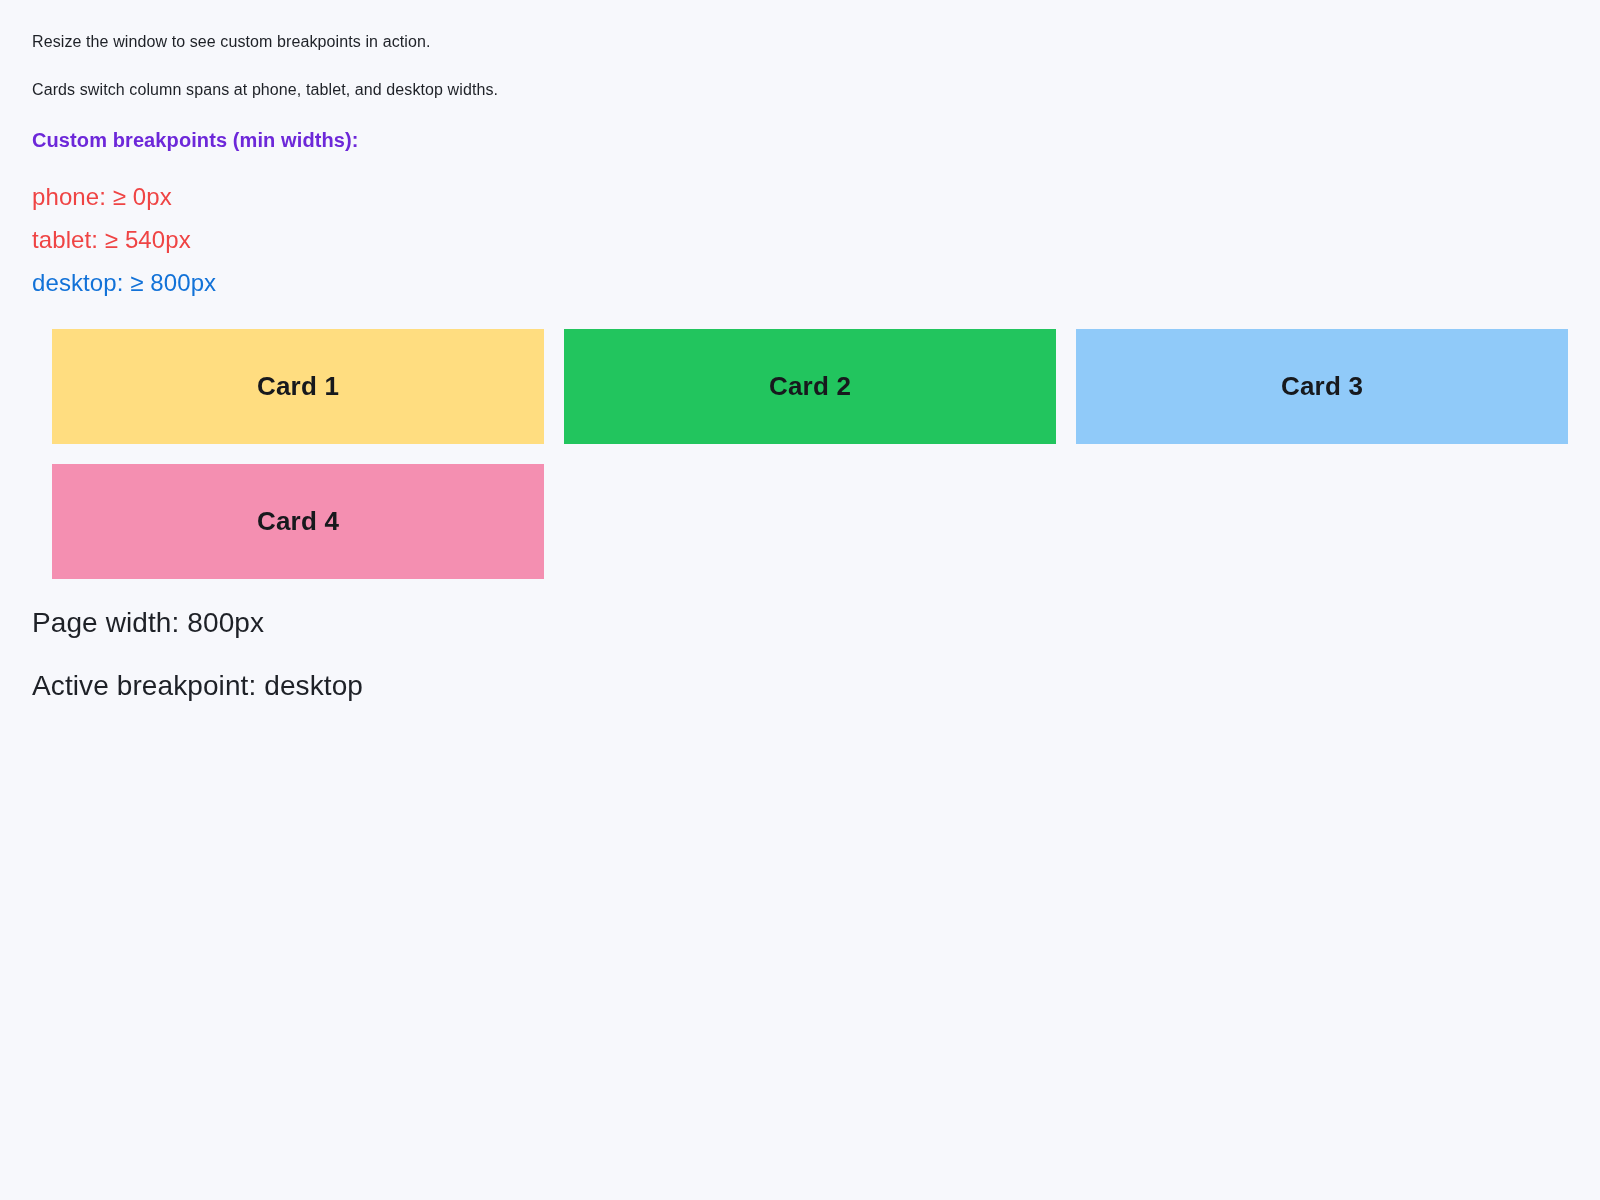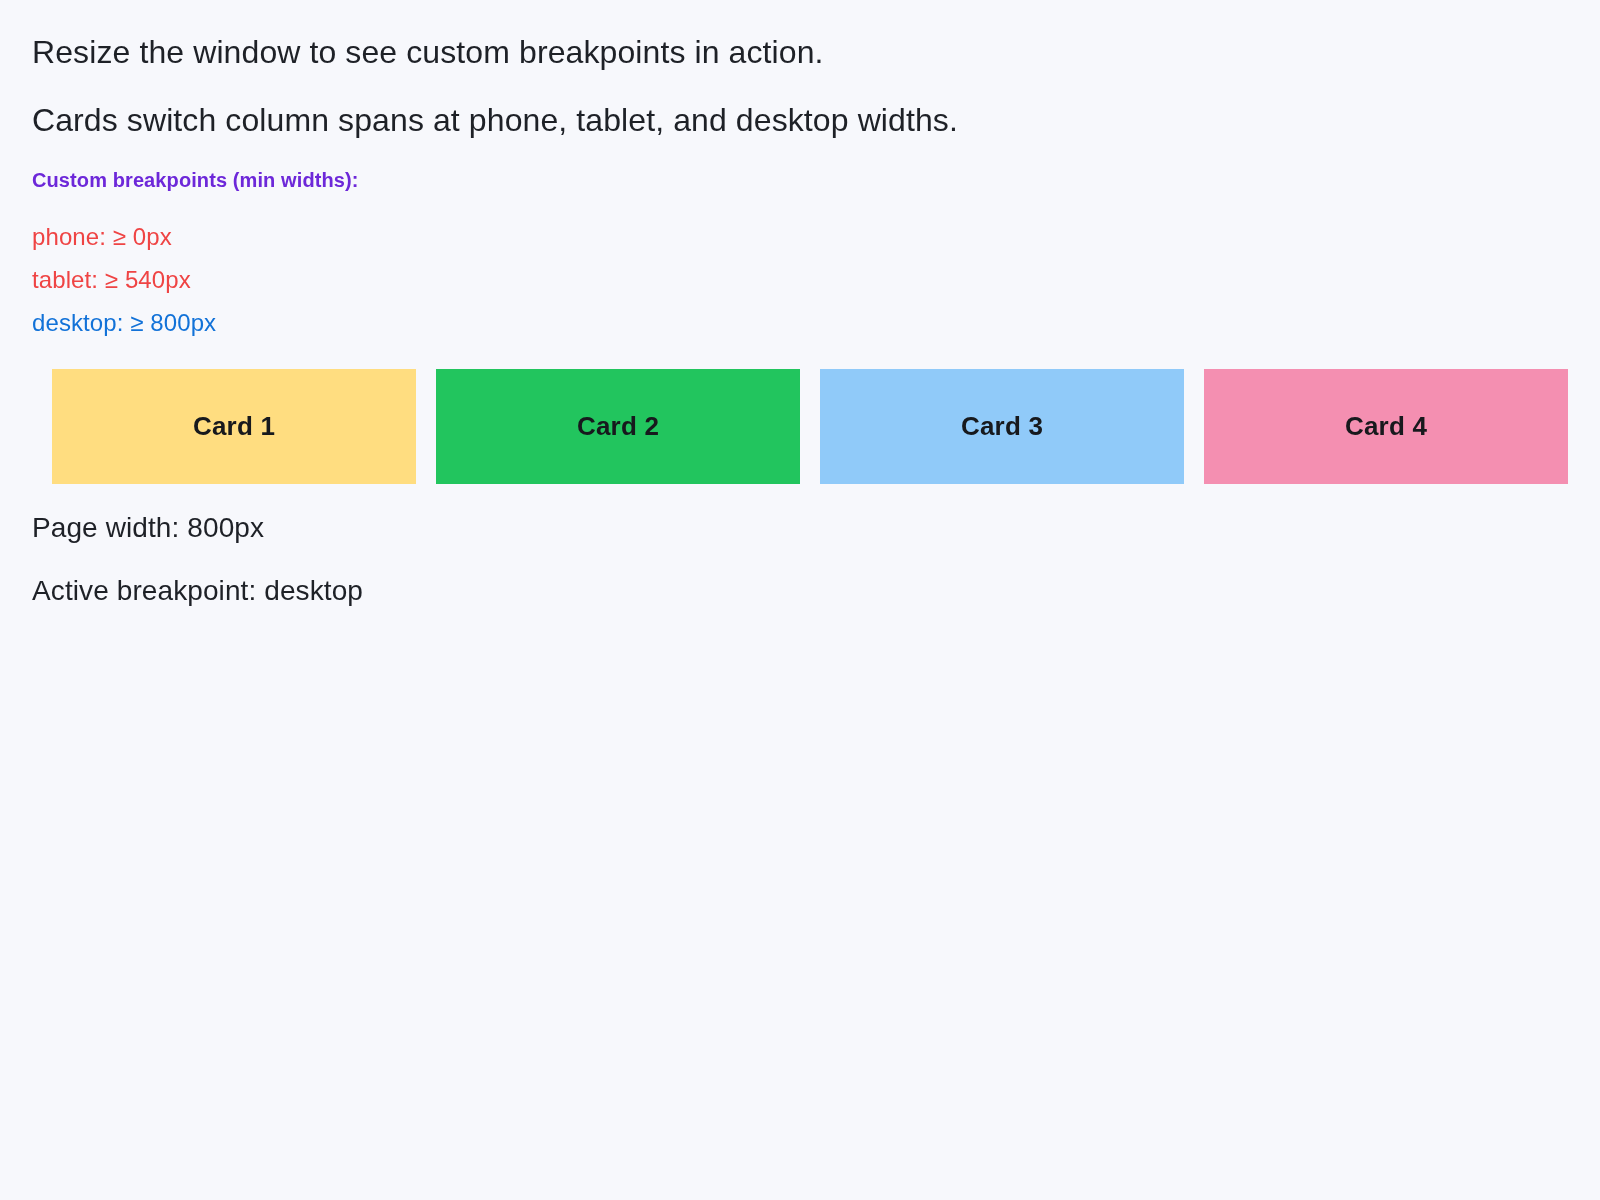--- a/index.html
+++ b/index.html
@@ -16,21 +16,21 @@
     -webkit-font-smoothing: antialiased;
     overflow: hidden;
   }
   .page {
     box-sizing: border-box;
     width: 1600px;
     min-height: 1200px;
     padding: 32px;
   }
   .intro-line {
-    font-size: 32px;
+    font-size: 16px;
     line-height: 1.25;
     margin: 0 0 28px 0;
     color: #1e2127;
     letter-spacing: 0.1px;
   }
   .bp-heading {
     font-size: 20px;
     font-weight: bold;
     line-height: 1.25;
     margin: 0 0 22px 0;
@@ -47,21 +47,21 @@
     line-height: 1.8;
     color: #ef4444;
     letter-spacing: 0.1px;
   }
   .bp-item.active {
     font-weight: normal;
     color: #1272d8;
   }
   .card-grid {
     display: grid;
-    grid-template-columns: repeat(4, 1fr);
+    grid-template-columns: repeat(3, 1fr);
     gap: 20px;
     margin: 0 0 26px 0;
     padding-left: 20px;
   }
   .card {
     height: 115px;
     display: flex;
     align-items: center;
     justify-content: center;
     font-size: 26px;

